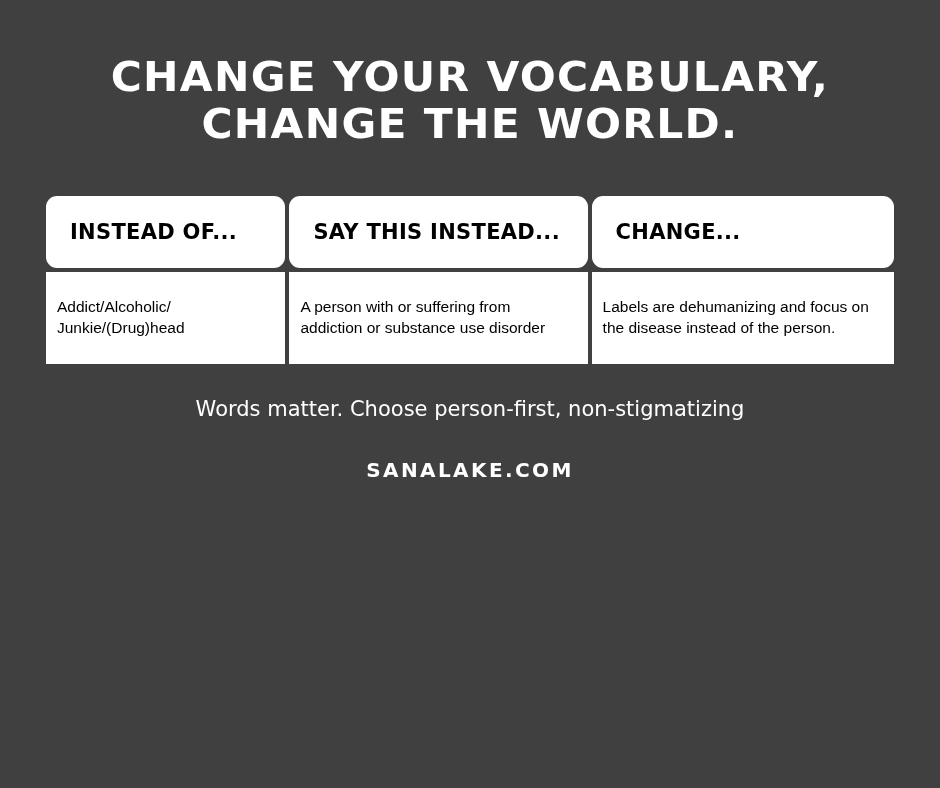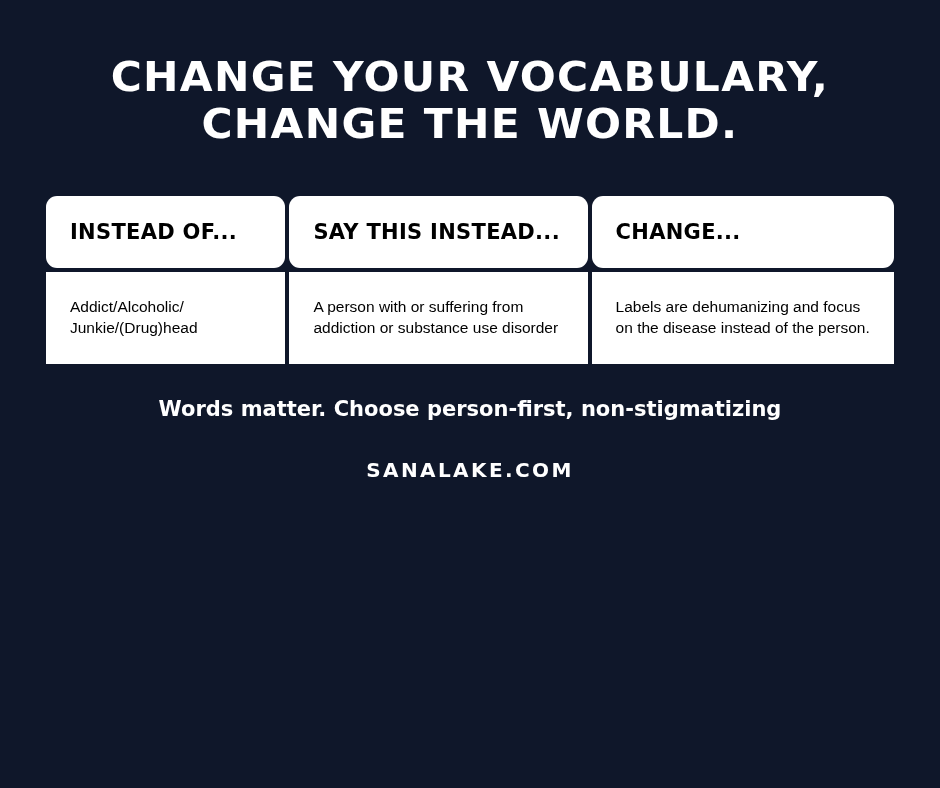--- a/index.html
+++ b/index.html
@@ -10,21 +10,21 @@
   body {
     width: 940px;
     height: 788px;
     overflow: hidden;
     font-family: "Liberation Sans", sans-serif;
     color: #ffffff;
   }
   .poster {
     width: 940px;
     height: 788px;
-    background: #0f172a;
+    background: #404040;
     position: relative;
     box-sizing: border-box;
     display: flex;
     flex-direction: column;
     align-items: center;
   }
   .headline {
     margin-top: 54px;
     text-align: center;
     font-family: "DejaVu Sans", sans-serif;
@@ -66,32 +66,32 @@
     letter-spacing: 0.3px;
     padding: 22px 24px;
     height: 28px;
     border-radius: 11px;
   }
   table.vocab td {
     font-family: "Liberation Sans", sans-serif;
     font-weight: 400;
     font-size: 15.5px;
     line-height: 1.35;
-    padding: 16px 24px;
+    padding: 16px 11px;
     height: 60px;
   }
   col.c1 { width: 28.5%; }
   col.c2 { width: 35.5%; }
   col.c3 { width: 36%; }
 
   .footnote {
     margin-top: 26px;
     text-align: center;
     font-family: "DejaVu Sans", sans-serif;
-    font-weight: 700;
+    font-weight: 400;
     font-size: 21px;
     line-height: 1.45;
     color: #ffffff;
   }
   .footnote .line { display: block; }
 
   .brand {
     margin-top: 34px;
     text-align: center;
     font-family: "DejaVu Sans", sans-serif;

